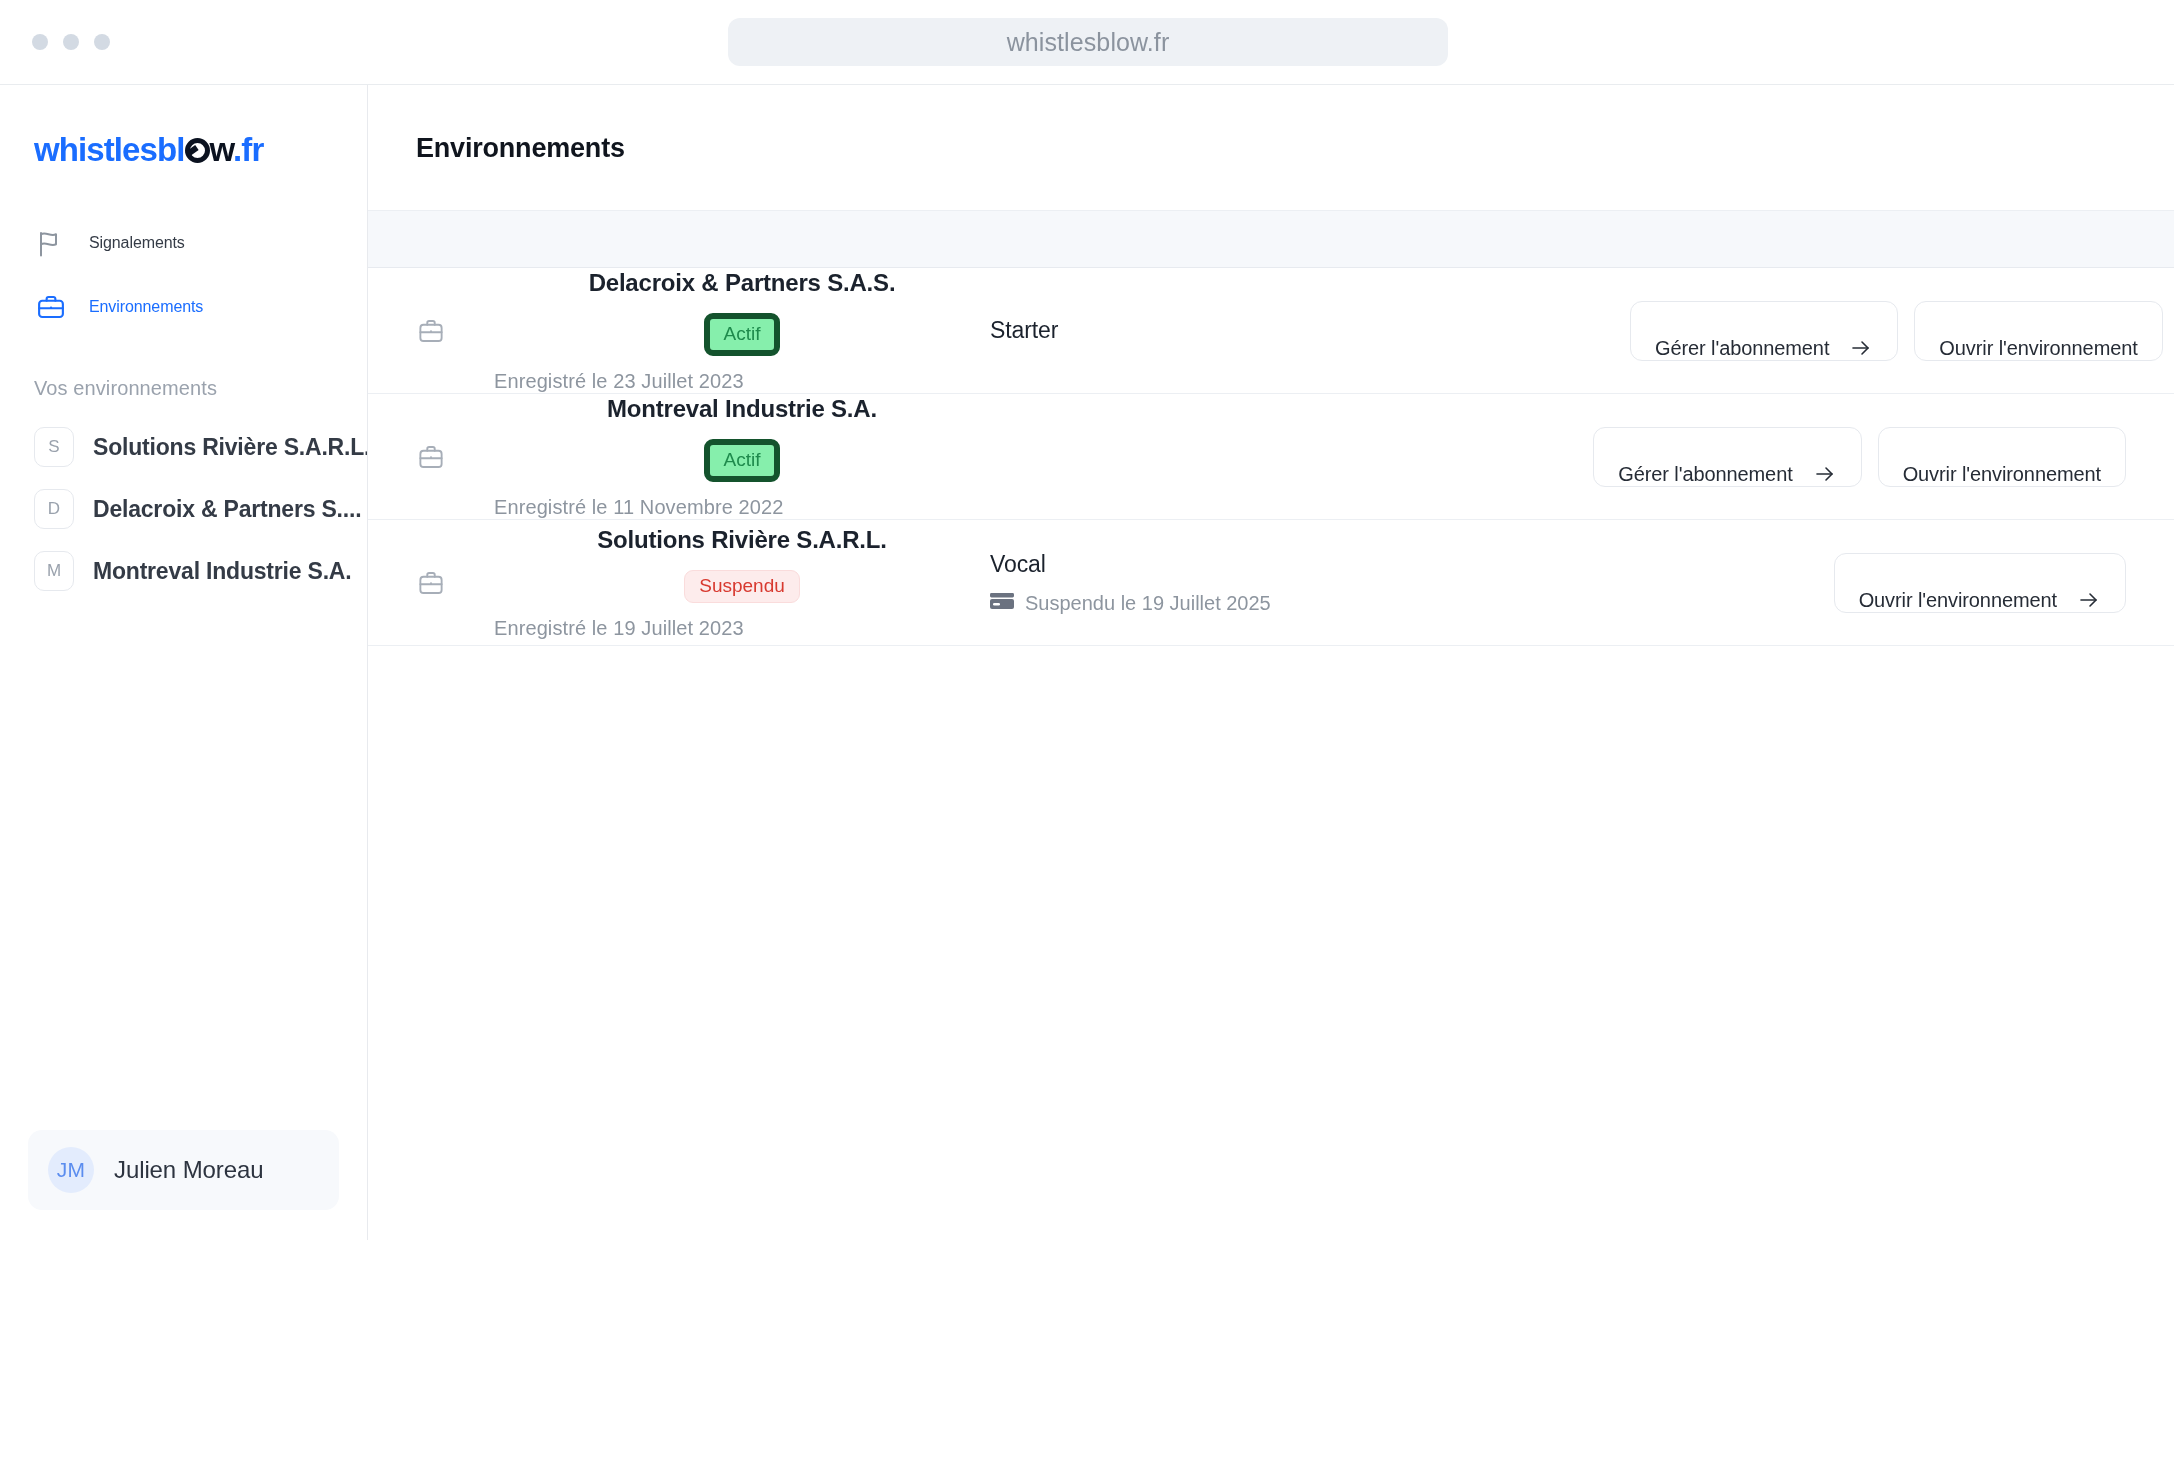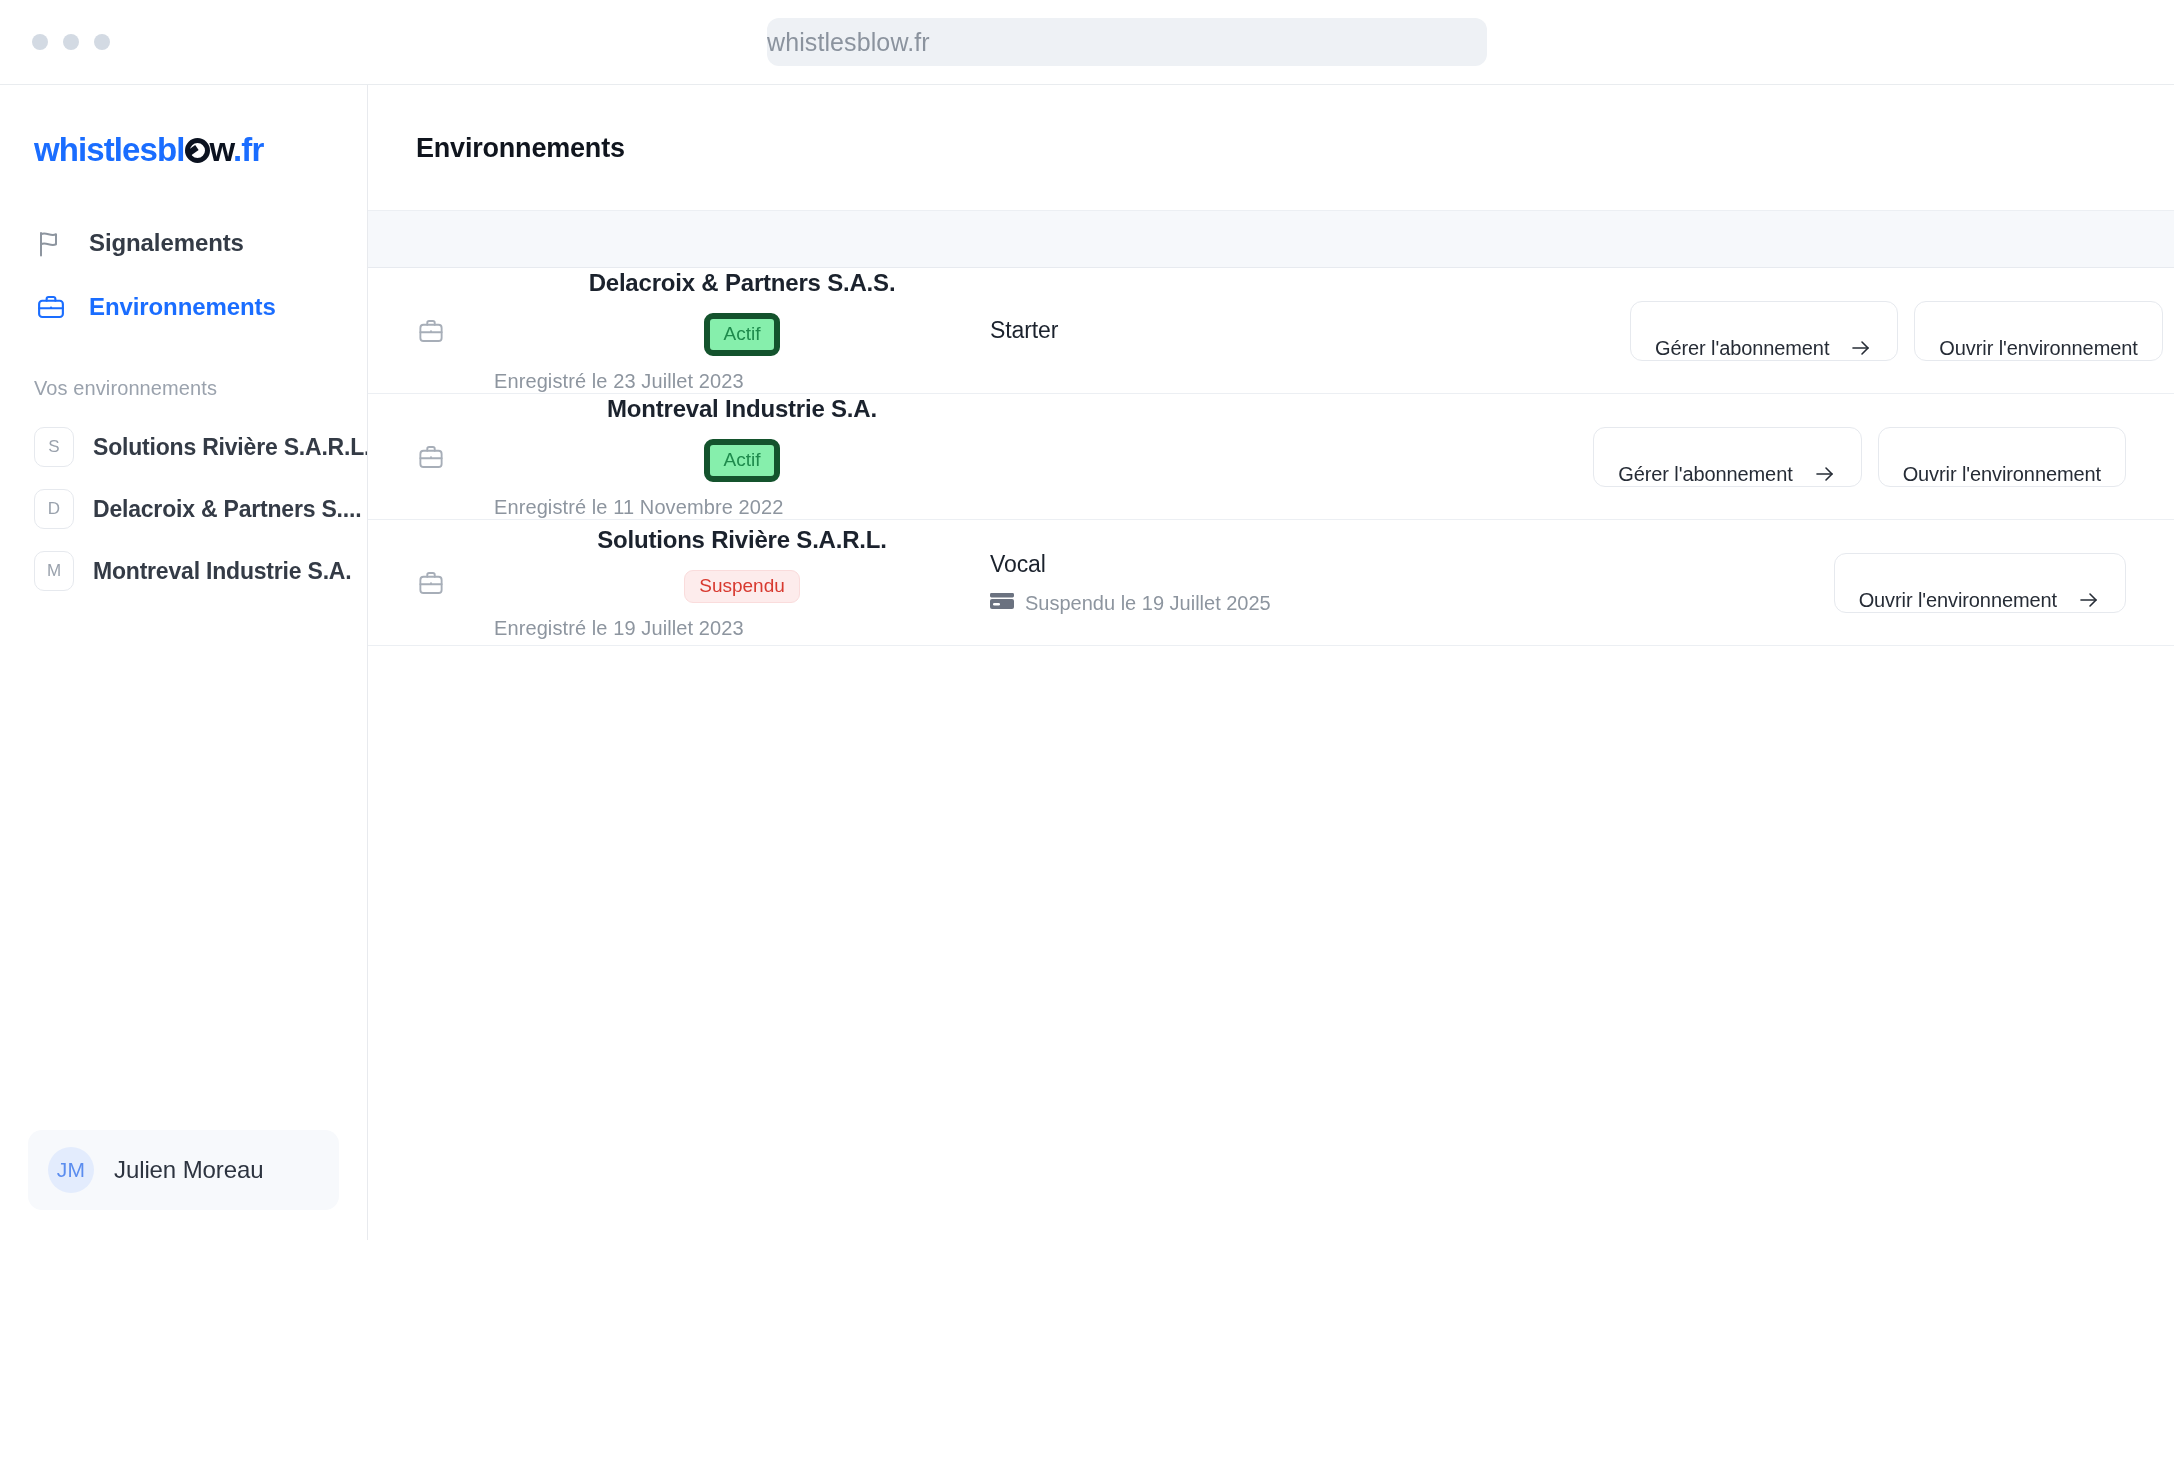--- a/index.html
+++ b/index.html
@@ -28,29 +28,29 @@
     gap: 15px;
     margin-left: 32px;
   }
   .tl-dot {
     width: 16px; height: 16px;
     border-radius: 50%;
     background: #d3dae3;
   }
   .url-bar {
     position: absolute;
-    left: 767px;
+    left: 728px;
     top: 18px;
     width: 720px;
     height: 48px;
     border-radius: 12px;
     background: #eef1f5;
     display: flex;
     align-items: center;
-    justify-content: flex-start;
+    justify-content: center;
   }
   .url-text {
     font-size: 25px;
     color: #8b939e;
     letter-spacing: 0.1px;
   }
 
   
   .app-frame {
     display: flex;
@@ -104,22 +104,22 @@
   .nav-list { padding: 10px 0 0 0; }
   .nav-item {
     display: flex;
     align-items: center;
     gap: 21px;
     padding: 14px 0 14px 34px;
     height: 64px;
     cursor: pointer;
   }
   .nav-item .nav-label {
-    font-size: 24px;
-    font-weight: bold;
+    font-size: 16px;
+    font-weight: normal;
     color: #343b46;
     letter-spacing: -0.1px;
   }
   .nav-item.active .nav-label { color: #1a6dff; }
   .nav-icon { width: 34px; height: 34px; display: flex; align-items: center; justify-content: center; }
 
   .section-label {
     font-size: 20px;
     color: #9aa2ad;
     padding: 38px 0 16px 34px;

